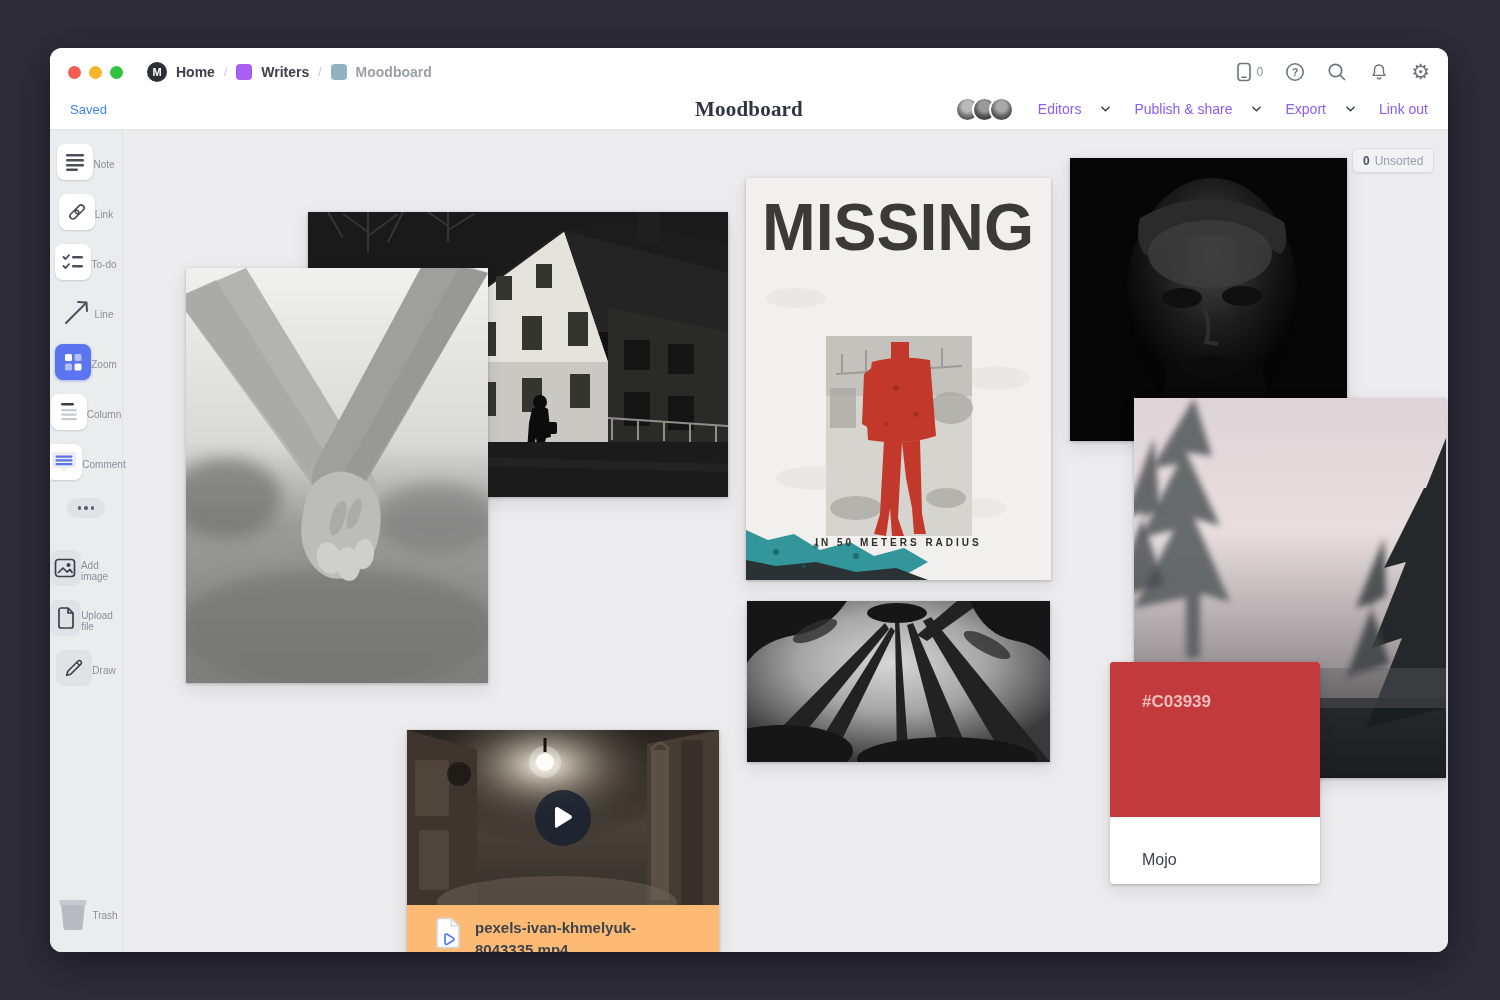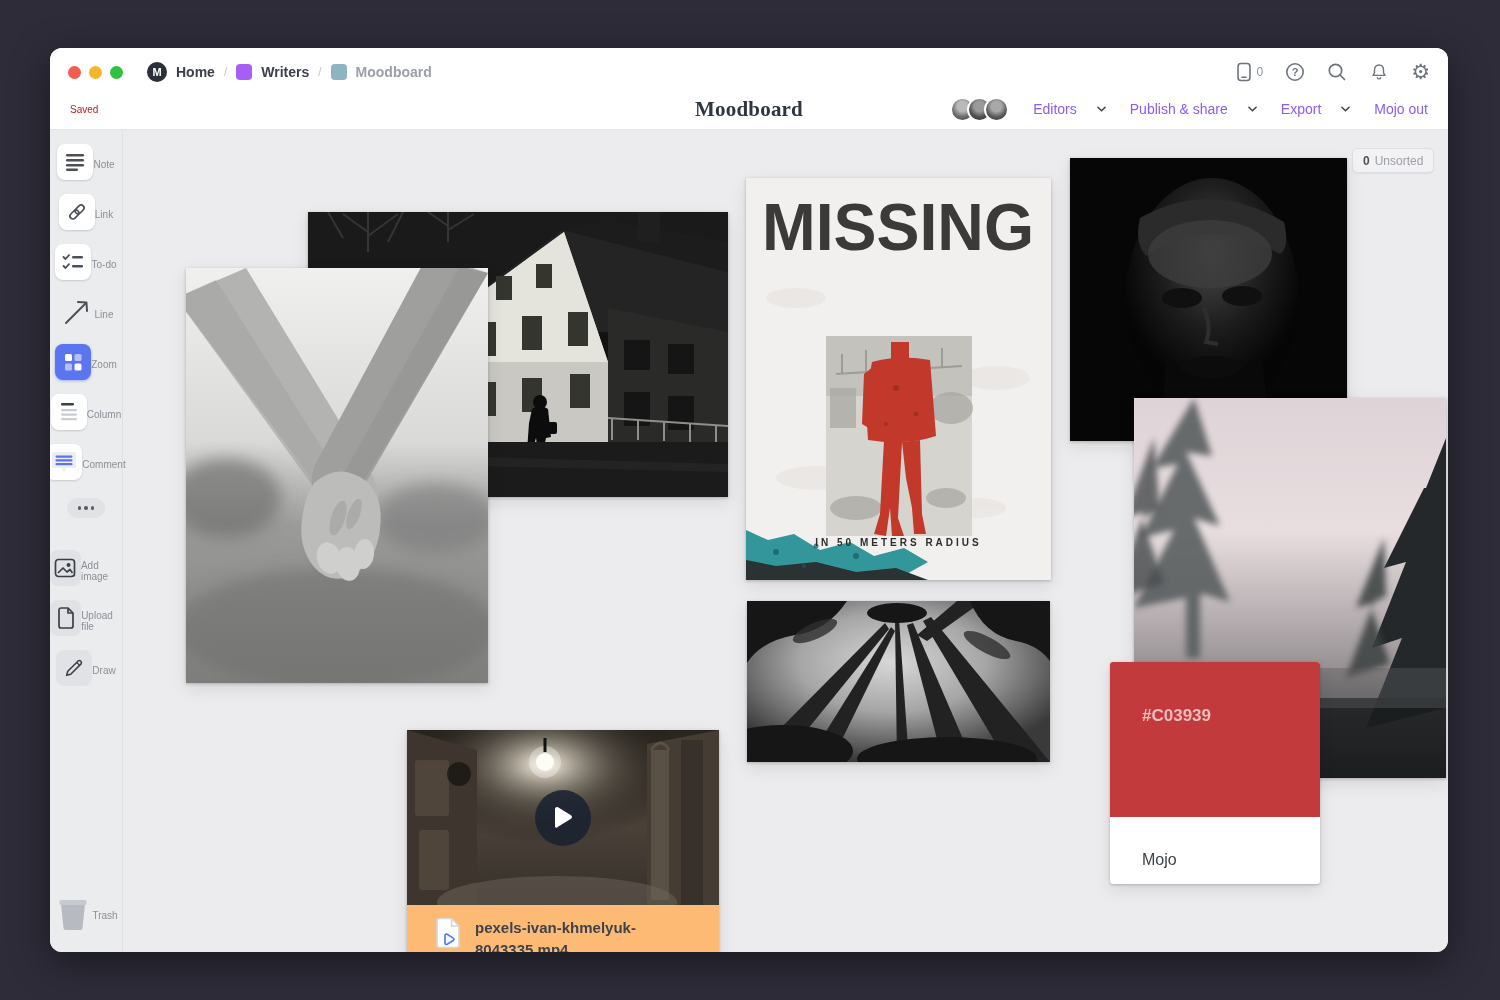--- a/index.html
+++ b/index.html
@@ -24,21 +24,21 @@
   .crumb.dim { color:#9ba0a8; font-weight:bold; }
   .crumb-sep { color:#c3c6cb; font-size:12px; }
   .bsq { width:16px; height:16px; border-radius:4px; }
   .bsq.purple{ background:#a65ef5; } .bsq.teal{ background:#8fb3bf; }
   .top-icons { margin-left:auto; margin-top:8px; display:flex; align-items:center; gap:22px; color:#6e747d; }
   .top-icons .ico { display:flex; align-items:center; gap:4px; cursor:pointer; }
   .count0 { font-size:12px; color:#8a8f98; }
   .gear-glyph { font-family:"DejaVu Sans", sans-serif; font-size:21px; line-height:1; color:#6e747d; }
 
   .row2 { position:absolute; left:0; top:40px; right:0; height:42px; display:flex; align-items:center; padding:0 20px; }
-  .saved { font-size:10px; color:#b91c1c; }
+  .saved { font-size:13px; color:#3b82f6; }
   .board-title { position:absolute; left:0; right:0; text-align:center; font-family:"Liberation Serif", serif;
                  font-weight:bold; font-size:21px; color:#2e3440; letter-spacing:.2px; pointer-events:none; }
   .right-controls { margin-left:auto; display:flex; align-items:center; gap:24px; z-index:2; }
   .avatars { display:flex; }
   .avatar { width:25px; height:25px; border-radius:50%; border:2px solid #fff; margin-left:-8px; }
   .avatar:first-child{ margin-left:0; }
   .av1{ background:radial-gradient(circle at 50% 35%, #b9b9b9 0 30%, #6e6e6e 60%, #3c3c3c); }
   .av2{ background:radial-gradient(circle at 50% 35%, #9a9a9a 0 30%, #515151 60%, #242424); }
   .av3{ background:radial-gradient(circle at 50% 35%, #a8a8a8 0 30%, #5d5d5d 60%, #2e2e2e); }
   .hbtn { font-size:14px; color:#8b5cf6; display:flex; align-items:center; gap:20px; cursor:pointer; white-space:nowrap; }
@@ -70,21 +70,21 @@
               font-size:12px; box-shadow:0 1px 2px rgba(0,0,0,.06); }
   .unsorted b { color:#4c515a; } .unsorted span { color:#9a9ea6; }
 
   
   .poster { left:623px; top:48px; width:305px; height:402px; background:linear-gradient(180deg,#f4f2f0,#ece9e6); overflow:hidden; }
   .poster .caption { position:absolute; left:0; right:0; bottom:32px; text-align:center; font-size:10px;
                      font-weight:bold; letter-spacing:3px; color:#2e2d2b; }
 
   
   .color-card { left:987px; top:532px; width:210px; height:222px; background:#fff; border-radius:3px; overflow:hidden; z-index:6; }
-  .swatch { height:155px; padding:44px 0 0 32px; font-size:17px; font-weight:bold; color:#f0bdbd; }
+  .swatch { height:155px; padding:30px 0 0 32px; font-size:17px; font-weight:bold; color:#f0bdbd; }
   .color-name { padding:34px 0 0 32px; font-size:16px; color:#3c414b; }
 
   
   .video-card { left:284px; top:600px; width:312px; height:230px; background:#fdba74; overflow:hidden; }
   .vthumb { position:relative; width:312px; height:175px; overflow:hidden; }
   .playbtn { position:absolute; left:50%; top:50%; width:56px; height:56px; margin:-28px 0 0 -28px;
              border-radius:50%; background:rgba(26,34,48,.88); display:flex; align-items:center; justify-content:center; cursor:pointer; }
   .vfooter { display:flex; gap:14px; padding:12px 10px 0 28px; align-items:flex-start; }
   .vname { font-size:15px; font-weight:bold; color:#3d434d; line-height:1.45; width:200px; overflow-wrap:anywhere; }
 
@@ -165,21 +165,21 @@
               <polyline points="1,1 5,5 9,1" fill="none" stroke="#3c414b" stroke-width="1.6" stroke-linecap="round"></polyline>
             </svg>
         </span>
         <span class="hbtn">
           <span>Export</span>
           <svg class="chev" viewBox="0 0 10 6">
               <polyline points="1,1 5,5 9,1" fill="none" stroke="#3c414b" stroke-width="1.6" stroke-linecap="round"></polyline>
             </svg>
         </span>
         <span class="hbtn">
-          <span>Mojo out</span>
+          <span>Link out</span>
         </span>
       </div>
     </div>
   </div>
 
   <div class="sidebar">
 
     <div class="tool">
       <div class="tool-card">
           <svg width="20" height="18" viewBox="0 0 20 18">

